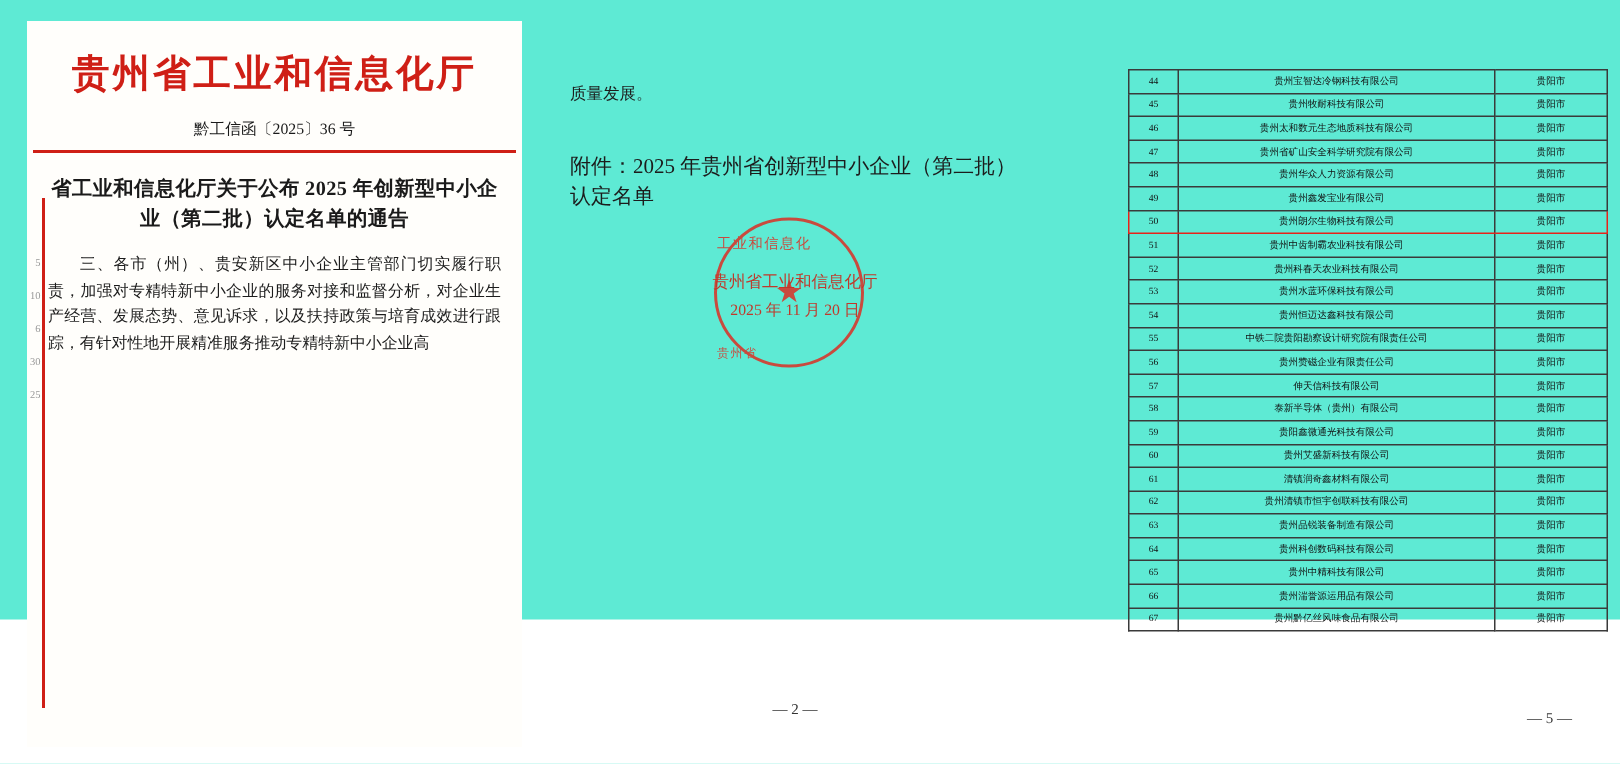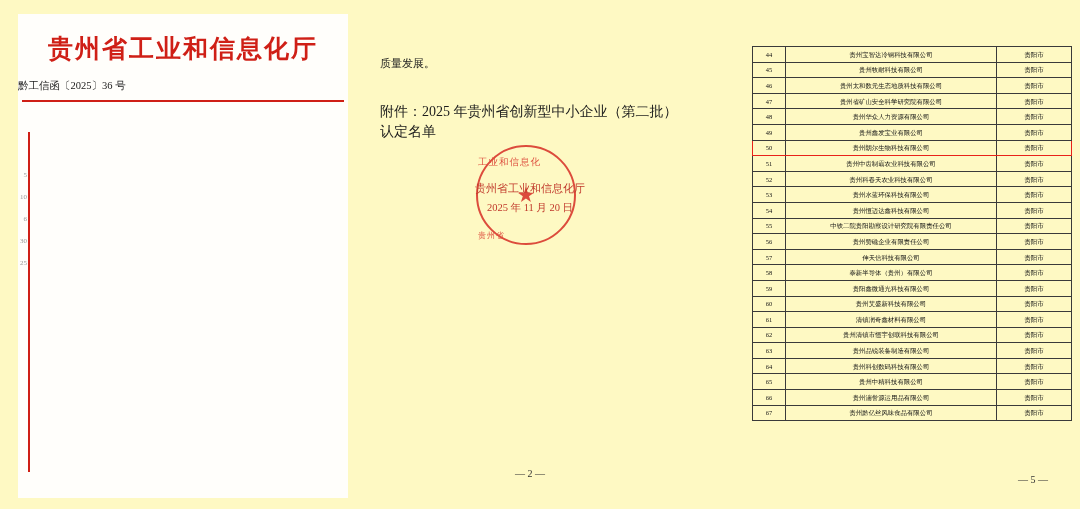--- a/index.html
+++ b/index.html
@@ -10,22 +10,22 @@
   body {
     width: 1080px;
     height: 509px;
     font-family: "Liberation Serif", serif;
     color: #1a1a1a;
     overflow: hidden;
   }
   .page {
     position: relative;
     width: 1080px;
-    height: 509px;
-    background: #fef9c3;
+    height: 413px;
+    background: #5eead4;
   }
 
   
   .doc-left {
     position: absolute;
     left: 18px;
     top: 14px;
     width: 330px;
     height: 484px;
     background: #fffefb;
@@ -34,20 +34,21 @@
     text-align: center;
     color: #cf1f16;
     font-weight: bold;
     font-size: 25px;
     letter-spacing: 2px;
     font-family: "Liberation Serif", serif;
     margin-top: 18px;
     white-space: nowrap;
   }
   .doc-code {
+    text-align: center;
     font-size: 10.5px;
     margin-top: 14px;
     color: #1a1a1a;
   }
   .red-rule {
     height: 2px;
     background: #cf1f16;
     margin: 7px 4px 0 4px;
   }
   .doc-heading {
@@ -232,21 +233,23 @@
 </style>
 </head>
 <body>
 
 <div class="page">
 
   <div class="doc-left">
     <div class="doc-title-red">贵州省工业和信息化厅</div>
     <div class="doc-code">黔工信函〔2025〕36 号</div>
     <div class="red-rule"></div>
+    <div class="doc-heading">省工业和信息化厅关于公布 2025 年创新型中小企业（第二批）认定名单的通告</div>
     <div class="doc-body">
+      <p>三、各市（州）、贵安新区中小企业主管部门切实履行职责，加强对专精特新中小企业的服务对接和监督分析，对企业生产经营、发展态势、意见诉求，以及扶持政策与培育成效进行跟踪，有针对性地开展精准服务推动专精特新中小企业高</p>
     </div>
     <div class="side-rule"></div>
     <div class="side-nums">
       <div>5</div>
       <div>10</div>
       <div>6</div>
       <div>30</div>
       <div>25</div>
     </div>
   </div>

